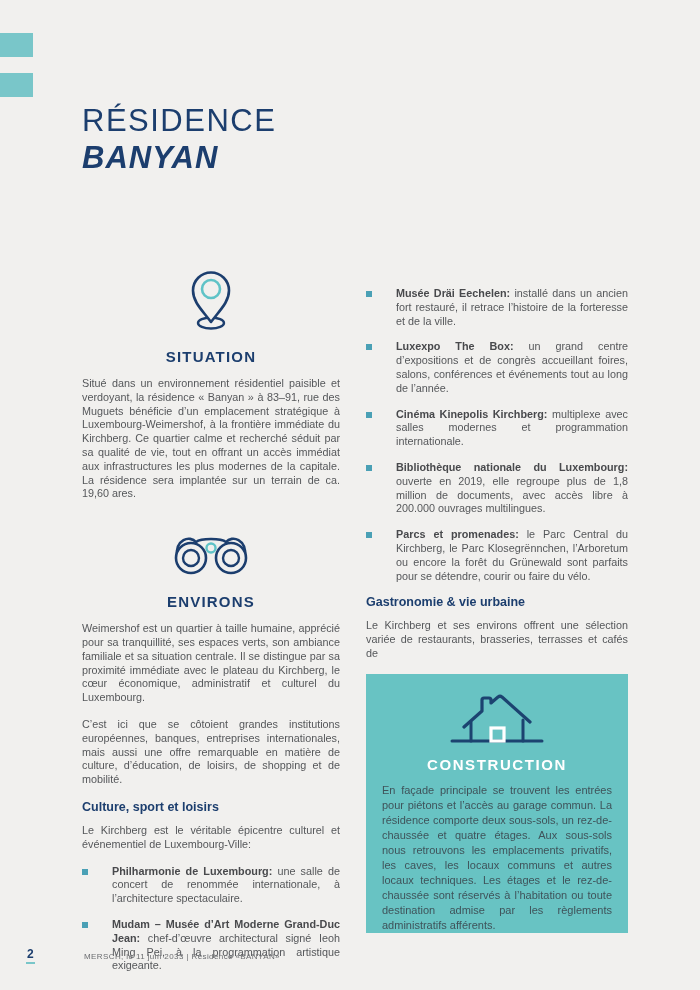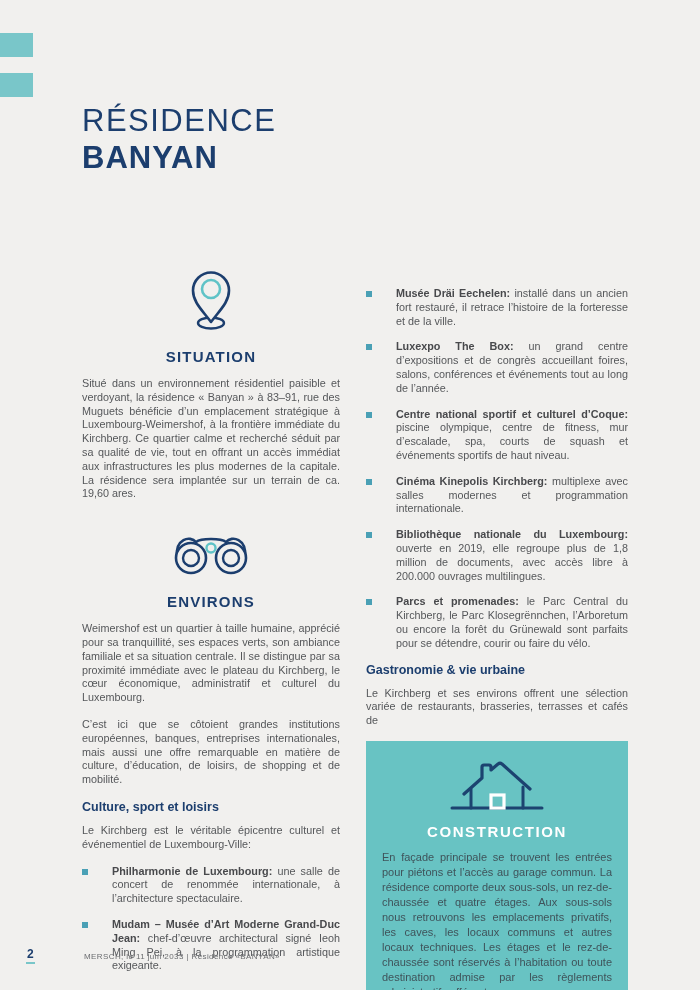--- a/index.html
+++ b/index.html
@@ -9,39 +9,39 @@
     font-family:"Liberation Sans", sans-serif;
     position:relative;overflow:hidden;
     -webkit-font-smoothing:antialiased;
   }
   .corner-mark{position:absolute;left:0;width:33px;height:24px;background:#79c6c9;}
   #mark1{top:33px;}
   #mark2{top:73px;}
 
   .title{position:absolute;left:82px;top:92px;color:#1c3e6e;font-size:31px;line-height:37px;letter-spacing:1.5px;}
   .title .thin{font-weight:400;margin-top:10px;}
-  .title .bold{font-weight:700;letter-spacing:1px;}
+  .title .bold{font-weight:700;letter-spacing:1px;font-style:italic;}
 
   .col-left{position:absolute;left:82px;top:268px;width:258px;}
   .col-right{position:absolute;left:366px;top:287px;width:262px;}
 
   .icon-wrap{text-align:center;}
   .pin-wrap{margin-bottom:12px;}
   .binoc-wrap{margin-top:26px;margin-bottom:12px;}
 
   h2.section{color:#1c3e6e;font-size:15px;font-weight:700;letter-spacing:1.2px;text-align:center;margin:0 0 12px;}
   p.body{color:#55575a;font-size:10.8px;line-height:13.8px;text-align:justify;margin:0 0 13px;}
   h3.sub{color:#1c3e6e;font-size:12.5px;font-weight:700;margin:6px 0 10px;}
 
   .bullet{display:flex;gap:24px;margin-bottom:12px;}
   .bullet .sq{flex:0 0 auto;width:6px;height:6px;background:#4aa0b5;margin-top:4px;}
   .bullet .txt{color:#55575a;font-size:10.8px;line-height:13.8px;text-align:justify;}
   .bullet b{color:#48494c;}
 
-  .construction{background:#68c3c3;padding:12px 16px 14px;margin-top:10px;}
+  .construction{background:#68c3c3;padding:12px 16px 0;margin-top:10px;}
   .construction .icon-wrap{margin:4px 0 6px;}
   .construction h2{color:#ffffff;font-size:15px;font-weight:700;letter-spacing:1.6px;text-align:center;margin:0 0 10px;}
   .construction p{color:#3f535a;font-size:11px;line-height:15px;text-align:justify;margin:0;}
 
   .footer-num{position:absolute;left:26px;top:947px;color:#1c3e6e;font-size:12px;font-weight:700;border-bottom:2px solid #79c6c9;padding:0 1px 1px;}
   .footer-text{position:absolute;left:84px;top:952px;color:#6b6d70;font-size:8px;letter-spacing:0.4px;}
 </style>
 </head>
 <body>
 
@@ -97,24 +97,20 @@
   <div class="bullet">
     <span class="sq"></span>
     <span class="txt"><b>Musée Dräi Eechelen:</b> <span>installé dans un ancien fort restauré, il retrace l’histoire de la forteresse et de la ville.</span></span>
   </div>
   <div class="bullet">
     <span class="sq"></span>
     <span class="txt"><b>Luxexpo The Box:</b> <span>un grand centre d’expositions et de congrès accueillant foires, salons, conférences et événements tout au long de l’année.</span></span>
   </div>
   <div class="bullet">
     <span class="sq"></span>
-    <span class="txt"><b>Centre national sportif et culturel d’Coque:</b> <span>piscine olympique, centre de fitness, mur d’escalade, spa, courts de squash et événements sportifs de haut niveau.</span></span>
-  </div>
-  <div class="bullet">
-    <span class="sq"></span>
     <span class="txt"><b>Cinéma Kinepolis Kirchberg:</b> <span>multiplexe avec salles modernes et programmation internationale.</span></span>
   </div>
   <div class="bullet">
     <span class="sq"></span>
     <span class="txt"><b>Bibliothèque nationale du Luxembourg:</b> <span>ouverte en 2019, elle regroupe plus de 1,8 million de documents, avec accès libre à 200.000 ouvrages multilingues.</span></span>
   </div>
   <div class="bullet">
     <span class="sq"></span>
     <span class="txt"><b>Parcs et promenades:</b> <span>le Parc Central du Kirchberg, le Parc Klosegrënnchen, l’Arboretum ou encore la forêt du Grünewald sont parfaits pour se détendre, courir ou faire du vélo.</span></span>
   </div>

